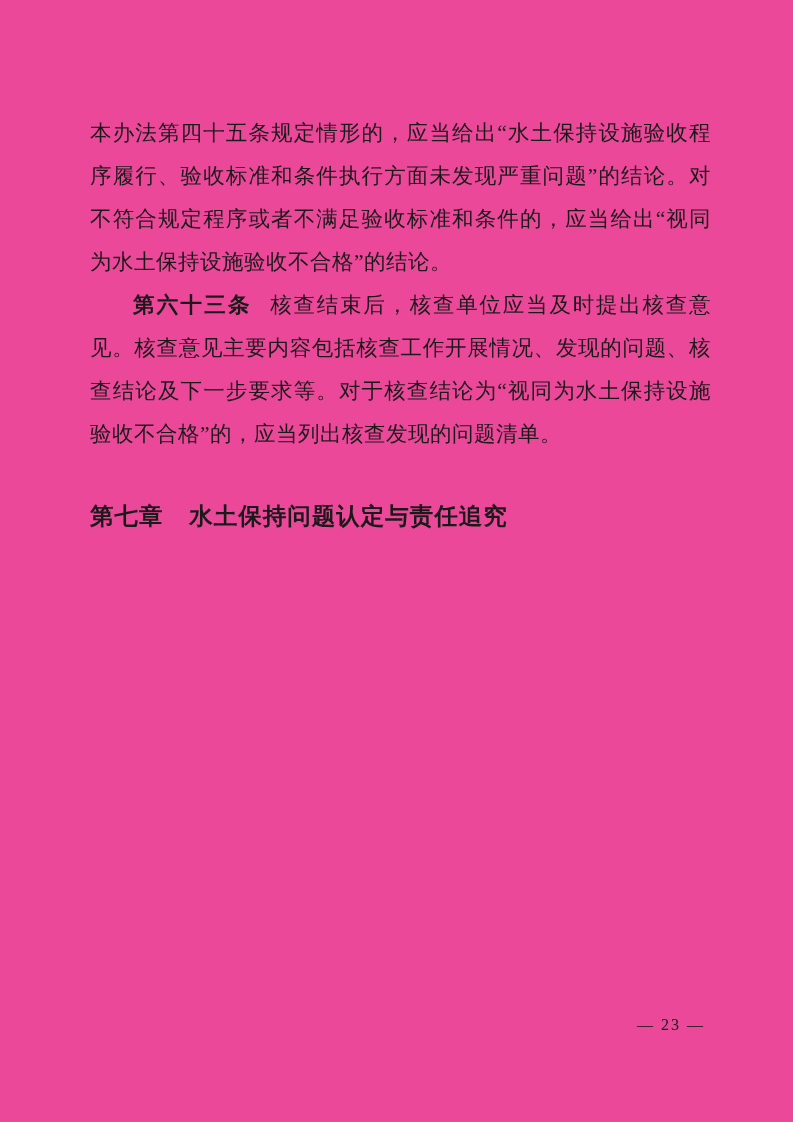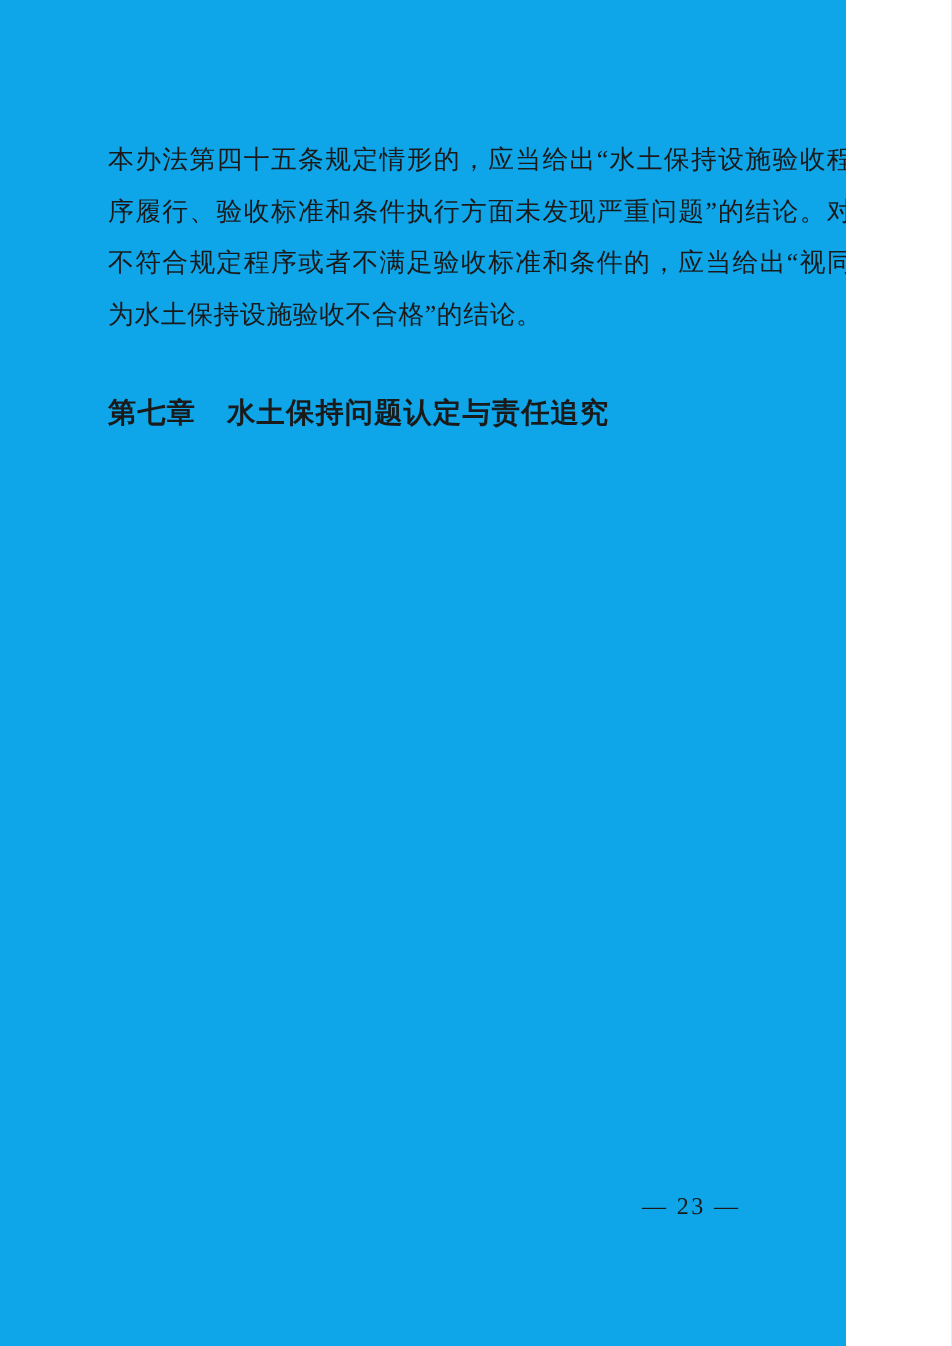--- a/index.html
+++ b/index.html
@@ -2,23 +2,23 @@
 <html lang="zh"><head>
 <meta charset="utf-8">
 <style>
   html, body {
     margin: 0;
     padding: 0;
     background: #ffffff;
   }
   .page {
     position: relative;
-    width: 705px;
+    width: 793px;
     height: 1122px;
-    background: #0ea5e9;
+    background: #ec4899;
     overflow: hidden;
     font-family: "Liberation Serif", "DejaVu Serif", serif;
     color: #1a1a1a;
   }
   .content {
     position: absolute;
     top: 112px;
     left: 90px;
     width: 621px;
   }
@@ -47,35 +47,36 @@
     text-align: left;
     margin: 39px 0 38px 0;
     letter-spacing: 1px;
   }
   .chapter-label {
     margin-right: 1.1em;
   }
   .page-number {
     position: absolute;
     right: 88px;
-    bottom: 104px;
-    font-size: 20px;
+    bottom: 88px;
+    font-size: 16px;
     font-family: "Liberation Serif", "DejaVu Serif", serif;
     color: #1a1a1a;
     letter-spacing: 2px;
   }
 </style>
 </head>
 <body>
 
 <div class="page">
   <div class="content">
 
     <p class="para"><span>本办法第四十五条规定情形的，应当给出“水土保持设施验收程序履行、验收标准和条件执行方面未发现严重问题”的结论。对不符合规定程序或者不满足验收标准和条件的，应当给出“视同为水土保持设施验收不合格”的结论。</span></p>
 
+    <p class="para indented"><span class="article-no">第六十三条</span><span>核查结束后，核查单位应当及时提出核查意见。核查意见主要内容包括核查工作开展情况、发现的问题、核查结论及下一步要求等。对于核查结论为“视同为水土保持设施验收不合格”的，应当列出核查发现的问题清单。</span></p>
 
 
     <h2 class="chapter-heading"><span class="chapter-label">第七章</span><span>水土保持问题认定与责任追究</span></h2>
 
 
   </div>
 
   <div class="page-number">— 23 —</div>
 </div>
 

